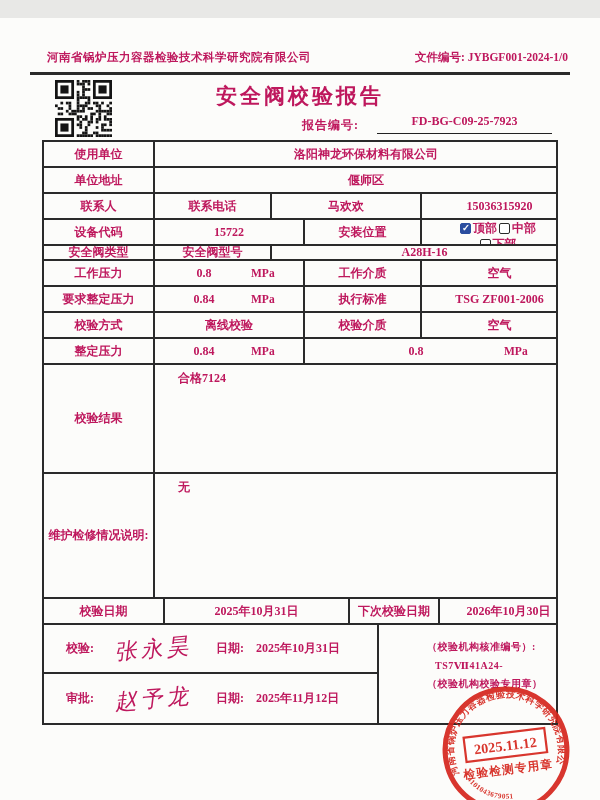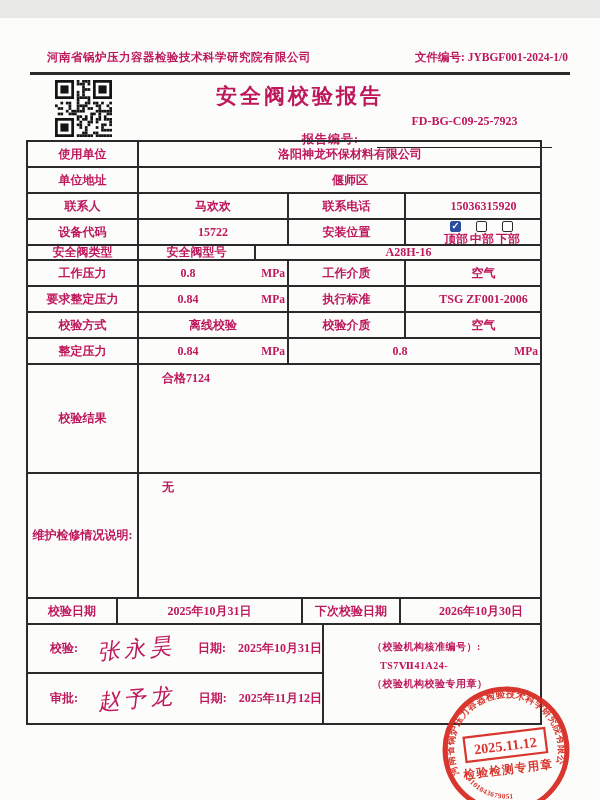--- a/index.html
+++ b/index.html
@@ -25,56 +25,56 @@
     position:absolute; left:0; right:0; top:64px; text-align:center;
     font-size:21px; letter-spacing:3px;
   }
   .report-line {
     position:absolute; left:302px; top:96px; font-size:12px;
     display:flex; align-items:flex-end; white-space:nowrap;gap:8px;
   }
   .report-line .lbl { margin-right:10px; letter-spacing:1px; }
   .report-line .val {
     display:inline-block; border-bottom:1.6px solid #222;
-    min-width:175px; text-align:center; padding:0 8px 18px;
+    min-width:175px; text-align:center; padding:0 8px 4px;
   }
   
   .tbl {
-    position:absolute; left:26px; top:122px; width:516px;
+    position:absolute; left:42px; top:122px; width:516px;
     border:2.5px solid #2a2a2a; font-size:12px; background:transparent;
   }
   .row { display:flex; border-bottom:2px solid #2a2a2a; }
   .row:last-child { border-bottom:none; }
   .cell {
     border-right:2px solid #2a2a2a; display:flex; align-items:center;
     justify-content:center; text-align:center; padding:1px 2px; overflow:hidden;
   }
   .cell:last-child { border-right:none;padding-left:23px; }
   .w1 { width:111px; } .w2 { width:150px; } .w3 { width:117px; } .w4 { flex:1; }
-  .wa { width:90px; } .wb { width:185px; } .wc { width:98px; } .wd { flex:1; }
+  .wa { width:121px; } .wb { width:185px; } .wc { width:90px; } .wd { flex:1; }
   .h26 { height:26px; } .h29 { height:15px; }
   .h109 { height:109px; } .h125 { height:125px; }
   .free { align-items:flex-start; justify-content:flex-start; text-align:left; padding:5px 10px;border-radius:31px; }
   .vu { display:flex; width:100%; align-items:center; }
   .vu .v { flex:1; text-align:center; }
-  .vu .u { width:50px; text-align:right; font-size:11.5px; }
+  .vu .u { width:50px; text-align:left; font-size:11.5px; }
   
   .opts { display:flex; align-items:center; justify-content:center; flex-wrap:wrap; line-height:1.3; padding:1px 3px; }
-  .opt { display:inline-flex; align-items:center; margin-right:2px;flex-direction:column; }
+  .opt { display:inline-flex; align-items:center; margin-right:2px; }
   .cb {
     width:11px; height:11px; border:1.6px solid #2a2a2a; border-radius:2px;
     display:inline-block; margin-right:2px; background:#fff; position:relative; flex:none;
   }
   .cb.on { background:#2a4d9f; border-color:#2a4d9f; }
   .cb.on::after {
     content:"\2713"; position:absolute; left:1px; top:-2px;
     color:#fff; font-size:9.5px; font-weight:700;
   }
   
-  .bl { width:296px; display:flex; flex-direction:column; border-right:2px solid #2a2a2a;font-family:Liberation Serif, serif; }
+  .bl { width:335px; display:flex; flex-direction:column; border-right:2px solid #2a2a2a;font-family:Liberation Serif, serif; }
   .sig-row { height:49px; display:flex; align-items:center; padding-left:22px; white-space:nowrap; }
   .sig-row.first { border-bottom:2px solid #2a2a2a; }
   .sig {
     font-size:22px; font-weight:400; width:118px; text-align:center;
     transform:rotate(-5deg) skewX(-12deg); letter-spacing:4px; margin:0 2px;
   }
   .sigdate { margin-left:12px; }
   .org-cell {
     flex:1; display:block; text-align:left; padding:13px 6px 0 48px;
     font-size:10px; line-height:1.85; letter-spacing:.5px;
@@ -253,22 +253,22 @@
       <div class="cell w4">洛阳神龙环保材料有限公司</div>
     </div>
 
     <div class="row h26">
       <div class="cell w1">单位地址</div>
       <div class="cell w4">偃师区</div>
     </div>
 
     <div class="row h26">
       <div class="cell w1">联系人</div>
+      <div class="cell w3">联系电话</div>
       <div class="cell w2">马欢欢</div>
-      <div class="cell w3">联系电话</div>
       <div class="cell w4">15036315920</div>
     </div>
 
     <div class="row h26">
       <div class="cell w1">设备代码</div>
       <div class="cell w2">15722</div>
       <div class="cell w3">安装位置</div>
       <div class="cell w4 opts">
         <span class="opt">
             <span class="cb on"></span>

